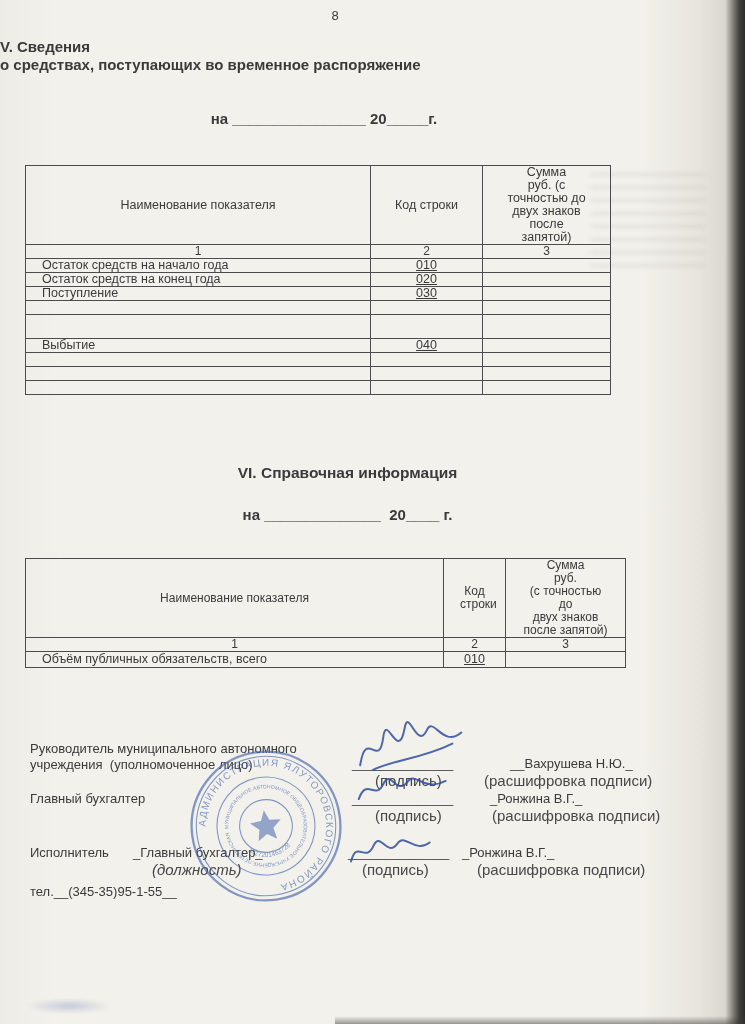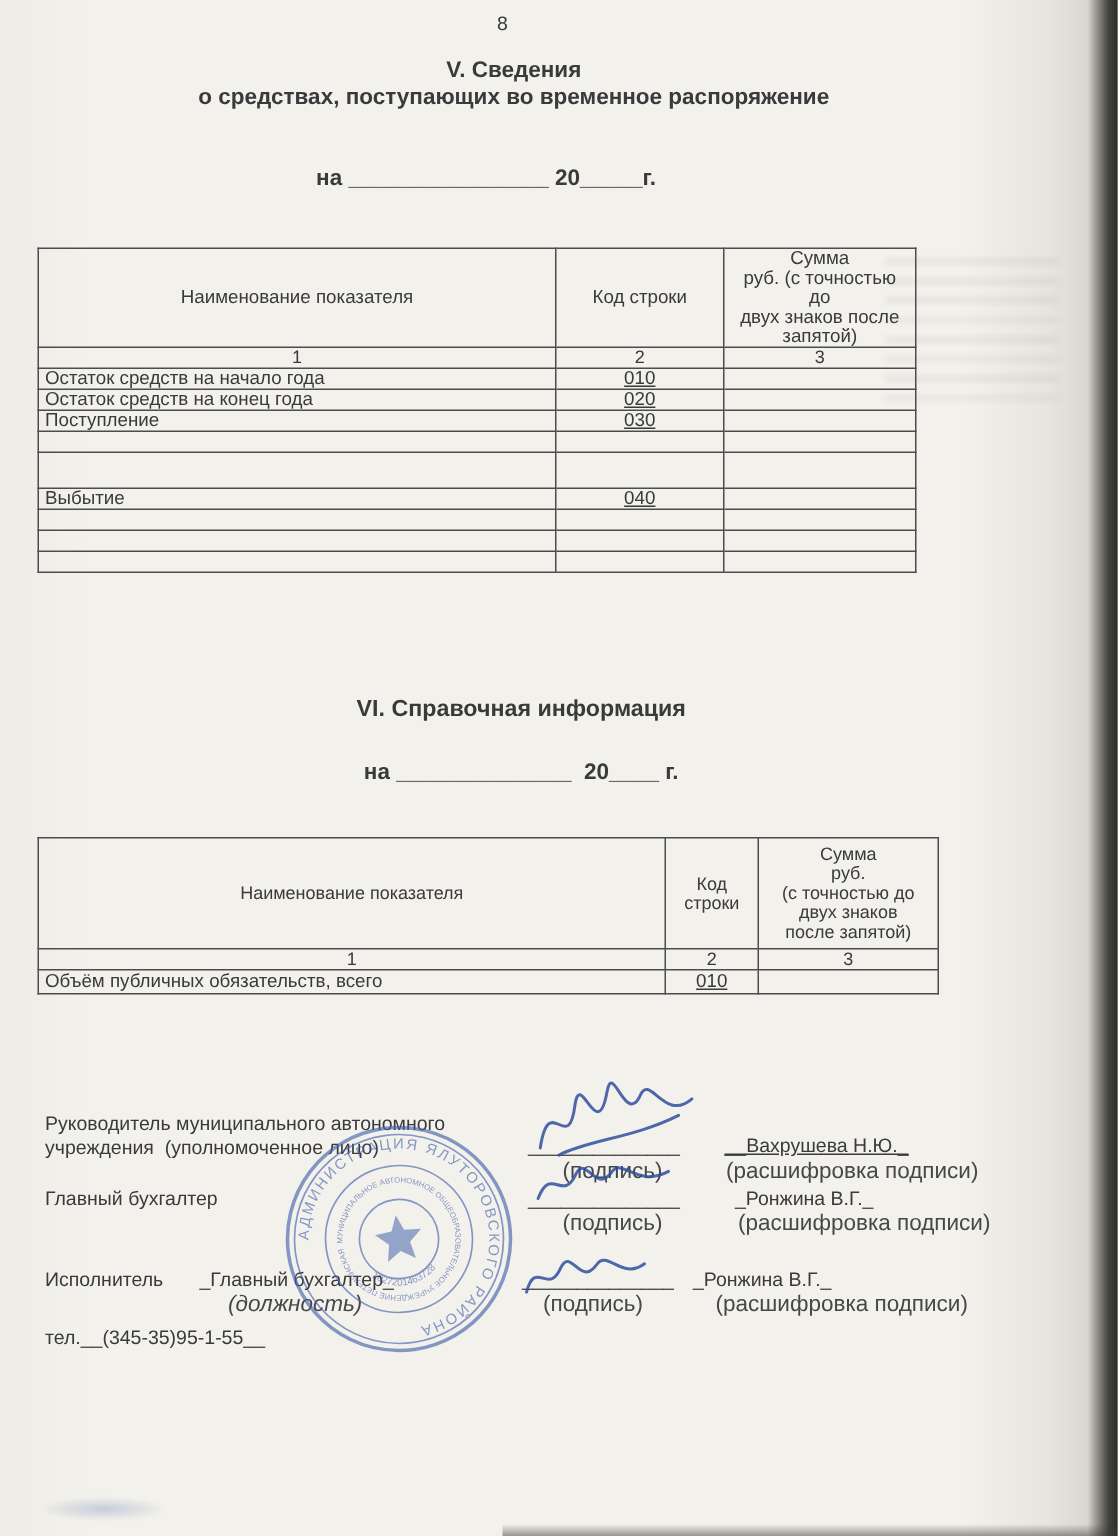--- a/index.html
+++ b/index.html
@@ -13,28 +13,28 @@
     background: linear-gradient(90deg, rgba(80,78,72,0) 0%, rgba(90,88,82,.5) 30%, #44423d 70%, #2c2b28 100%); }
   .edge-bottom { position:absolute; bottom:0; left:45%; right:0; height:8px;
     background: linear-gradient(to bottom, rgba(60,58,54,0), rgba(60,58,54,.5)); }
   .bleed { position:absolute; right:40px; top:172px; width:115px; height:95px;
     background:repeating-linear-gradient(0deg, rgba(110,110,112,.12) 0 3px, transparent 3px 13px);
     filter:blur(2px); }
   .smudge { position:absolute; left:26px; top:998px; width:86px; height:16px;
     background:radial-gradient(ellipse at center, rgba(90,115,180,.3), rgba(90,115,180,0) 70%); filter:blur(1px); }
 
   .page-number { position:absolute; top:8px; left:0; width:670px; text-align:center; font-size:13px; }
-  .title-v { position:absolute; top:38px; left:0; width:685px; text-align:center; font-weight:bold; font-size:15px; line-height:18px; }
+  .title-v { position:absolute; top:38px; left:0; width:685px; font-weight:bold; font-size:15px; line-height:18px; }
   .date-line { position:absolute; font-weight:bold; font-size:15px; text-align:center; white-space:pre; }
   #date-v { top:110px; left:0; width:615px;padding-left:33px; }
   .title-vi { position:absolute; top:464px; left:0; width:695px; text-align:center; font-weight:bold; font-size:15.5px; }
   #date-vi { top:506px; left:0; width:695px; }
 
   table.tbl { position:absolute; border-collapse:collapse; table-layout:fixed; font-size:12.5px; color:#3a3a3c; }
-  .tbl td { border:1px solid #4c4c4e; padding:0 4px; vertical-align:middle; line-height:13px; overflow:hidden; }
+  .tbl td { border:1px solid #4c4c4e; padding:0 16px; vertical-align:middle; line-height:13px; overflow:hidden; }
   .tbl .hdr td, .tbl .nums td { text-align:center; }
   .tbl .nums td { font-size:12px; }
   .pre { white-space:pre-line; }
   #table1 { left:25px; top:165px; width:585px; }
   #table2 { left:25px; top:558px; width:600px; }
   .cell-code { text-align:center;text-decoration:underline; }
   .justify { text-align:justify; line-height:14.5px; padding:2px 6px 2px 4px; vertical-align:top; }
   #table2 .hdr td { font-size:12px; line-height:13px; }
 
   .sig-text { position:absolute; font-size:13px; white-space:pre; }
@@ -162,21 +162,21 @@
         <td>Объём публичных обязательств, всего</td>
         <td class="cell-code">010</td>
         <td></td>
       </tr>
     </tbody>
   </table>
 
   <span class="sig-text" style="left:30px; top:757px;">учреждения  (уполномоченное лицо)</span>
   <span class="sig-text" style="left:30px; top:741px;">Руководитель муниципального автономного</span>
   <span class="sig-text" style="left:352px; top:756px;">______________</span>
-  <span class="sig-text" style="left:483px; top:756px;text-decoration:underline;">__Вахрушева Н.Ю._</span>
+  <span class="sig-text" style="left:510px; top:756px;">__Вахрушева Н.Ю._</span>
   <span class="sig-caption" style="left:375px; top:772px;">(подпись)</span>
   <span class="sig-caption" style="left:484px; top:772px;">(расшифровка подписи)</span>
 
   <span class="sig-text" style="left:30px; top:791px;">Главный бухгалтер</span>
   <span class="sig-text" style="left:352px; top:791px;">______________</span>
   <span class="sig-text" style="left:490px; top:791px;">_Ронжина В.Г._</span>
   <span class="sig-caption" style="left:375px; top:807px;">(подпись)</span>
   <span class="sig-caption" style="left:492px; top:807px;">(расшифровка подписи)</span>
 
   <span class="sig-text" style="left:30px; top:845px;">Исполнитель</span>

